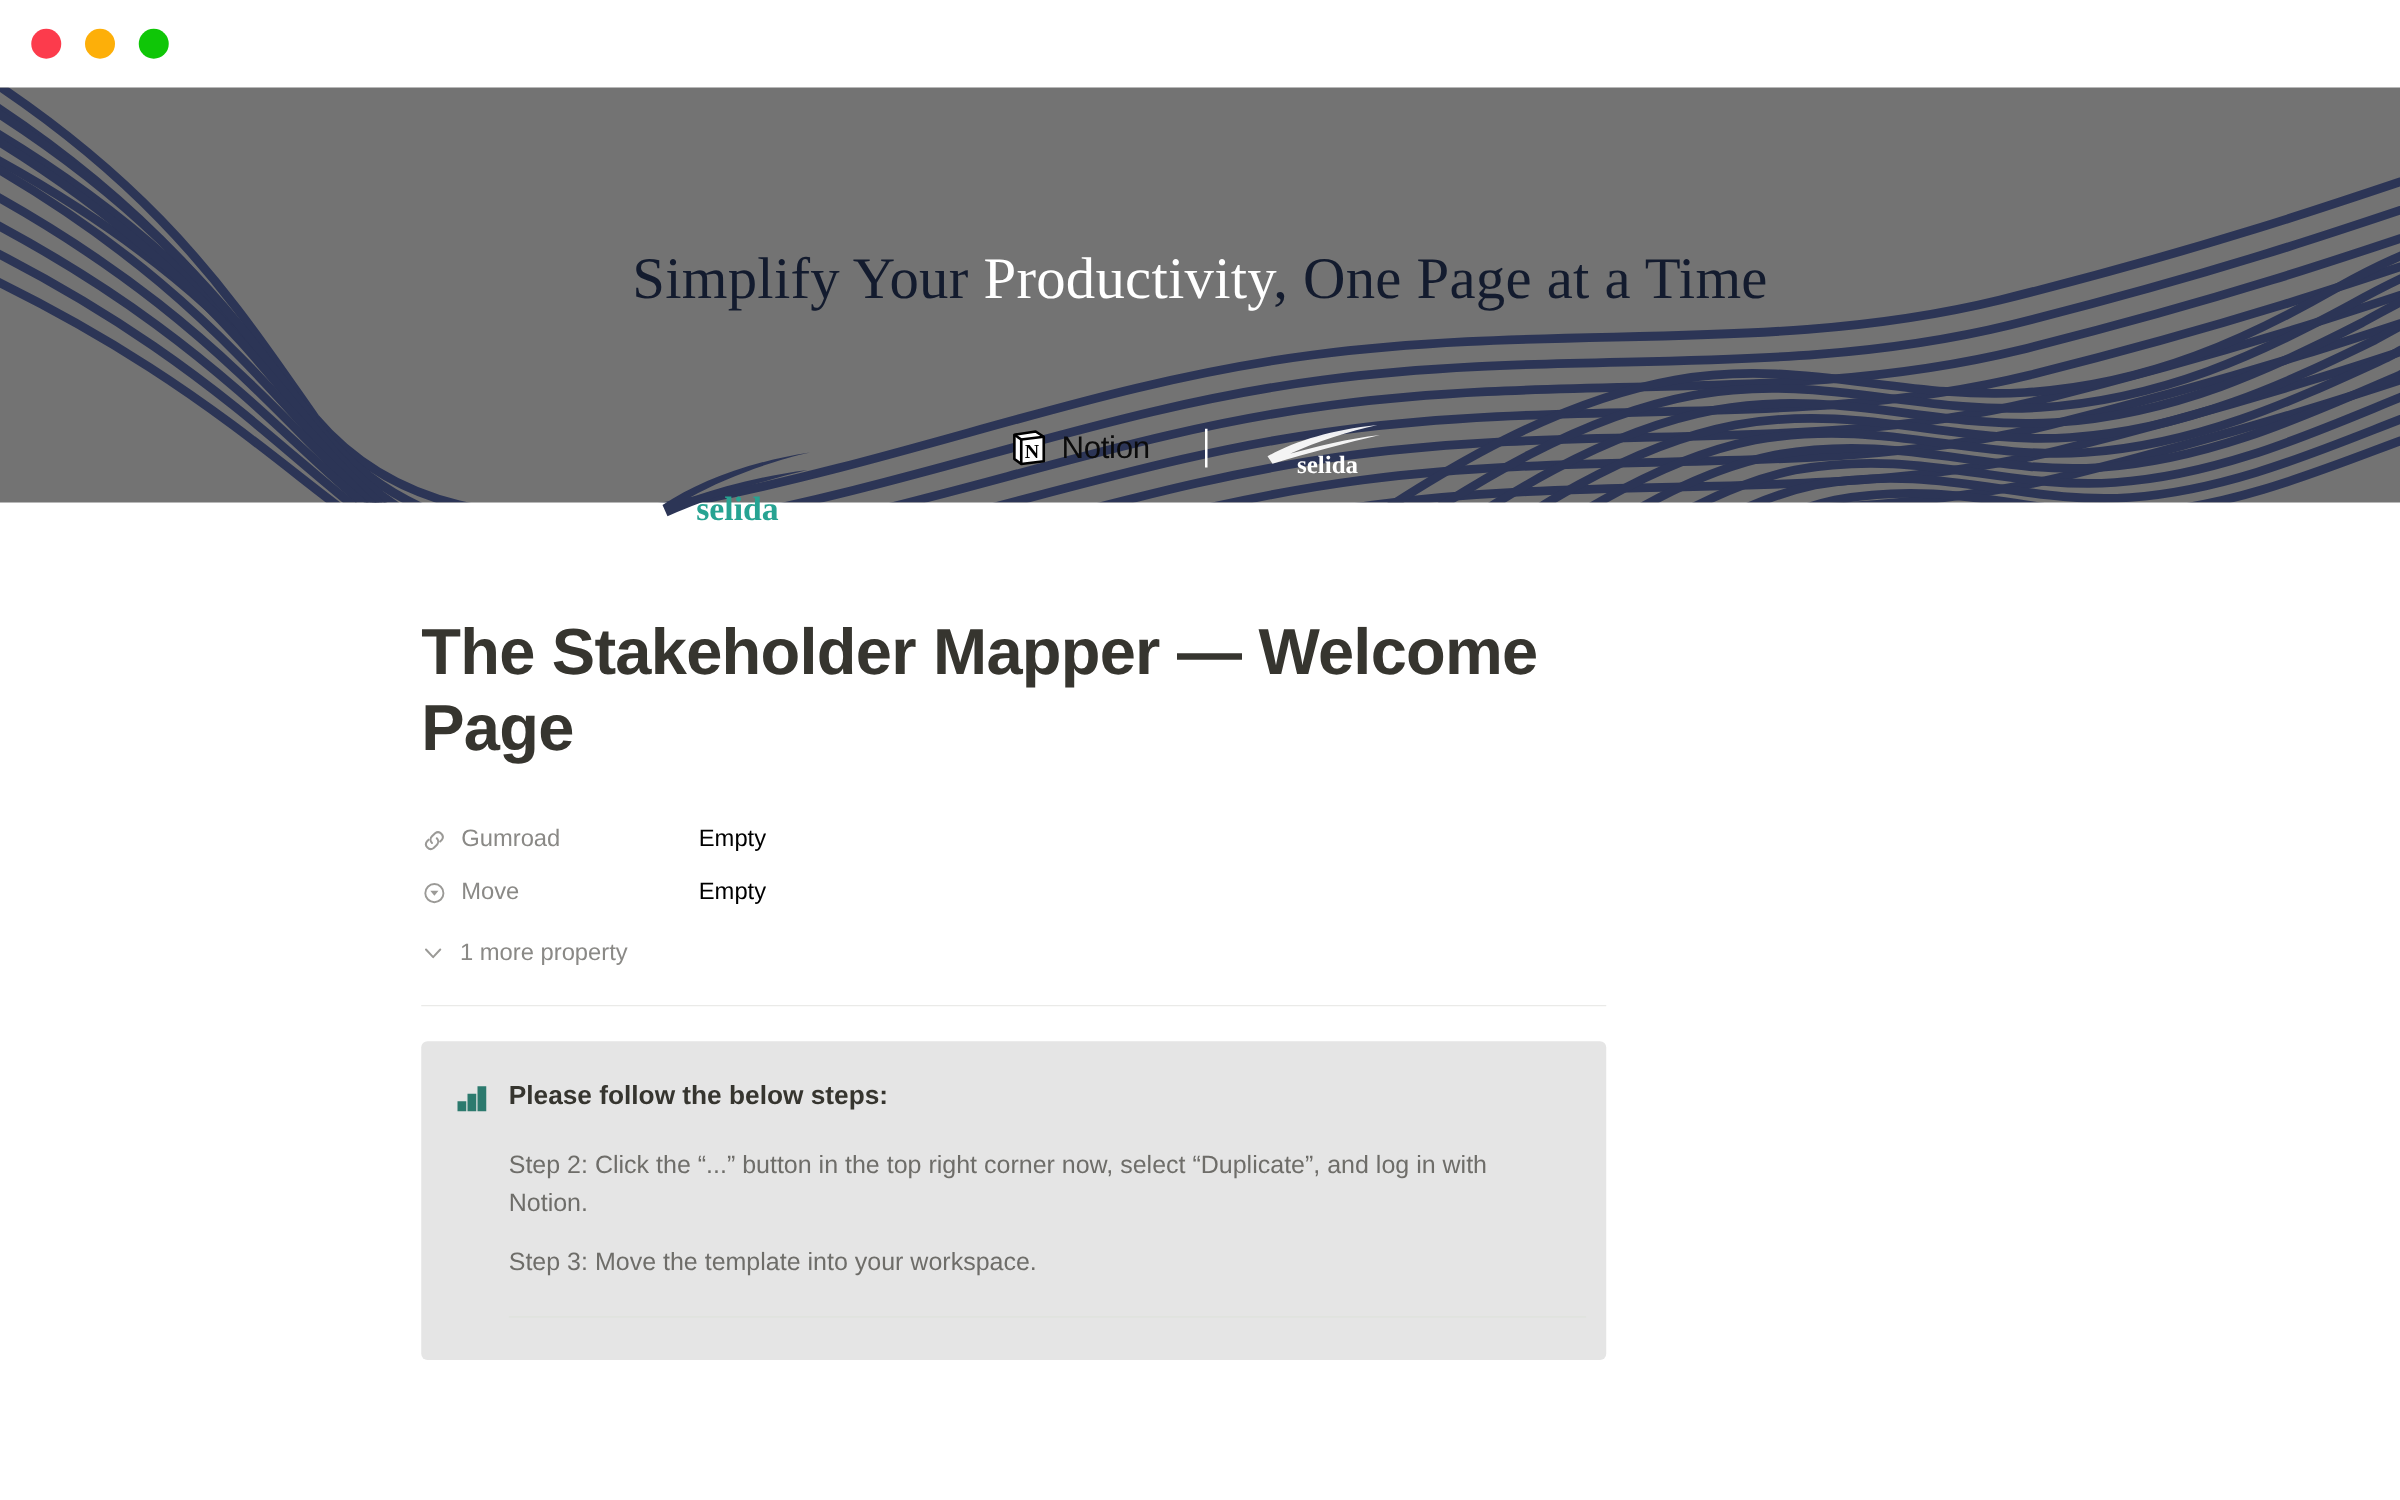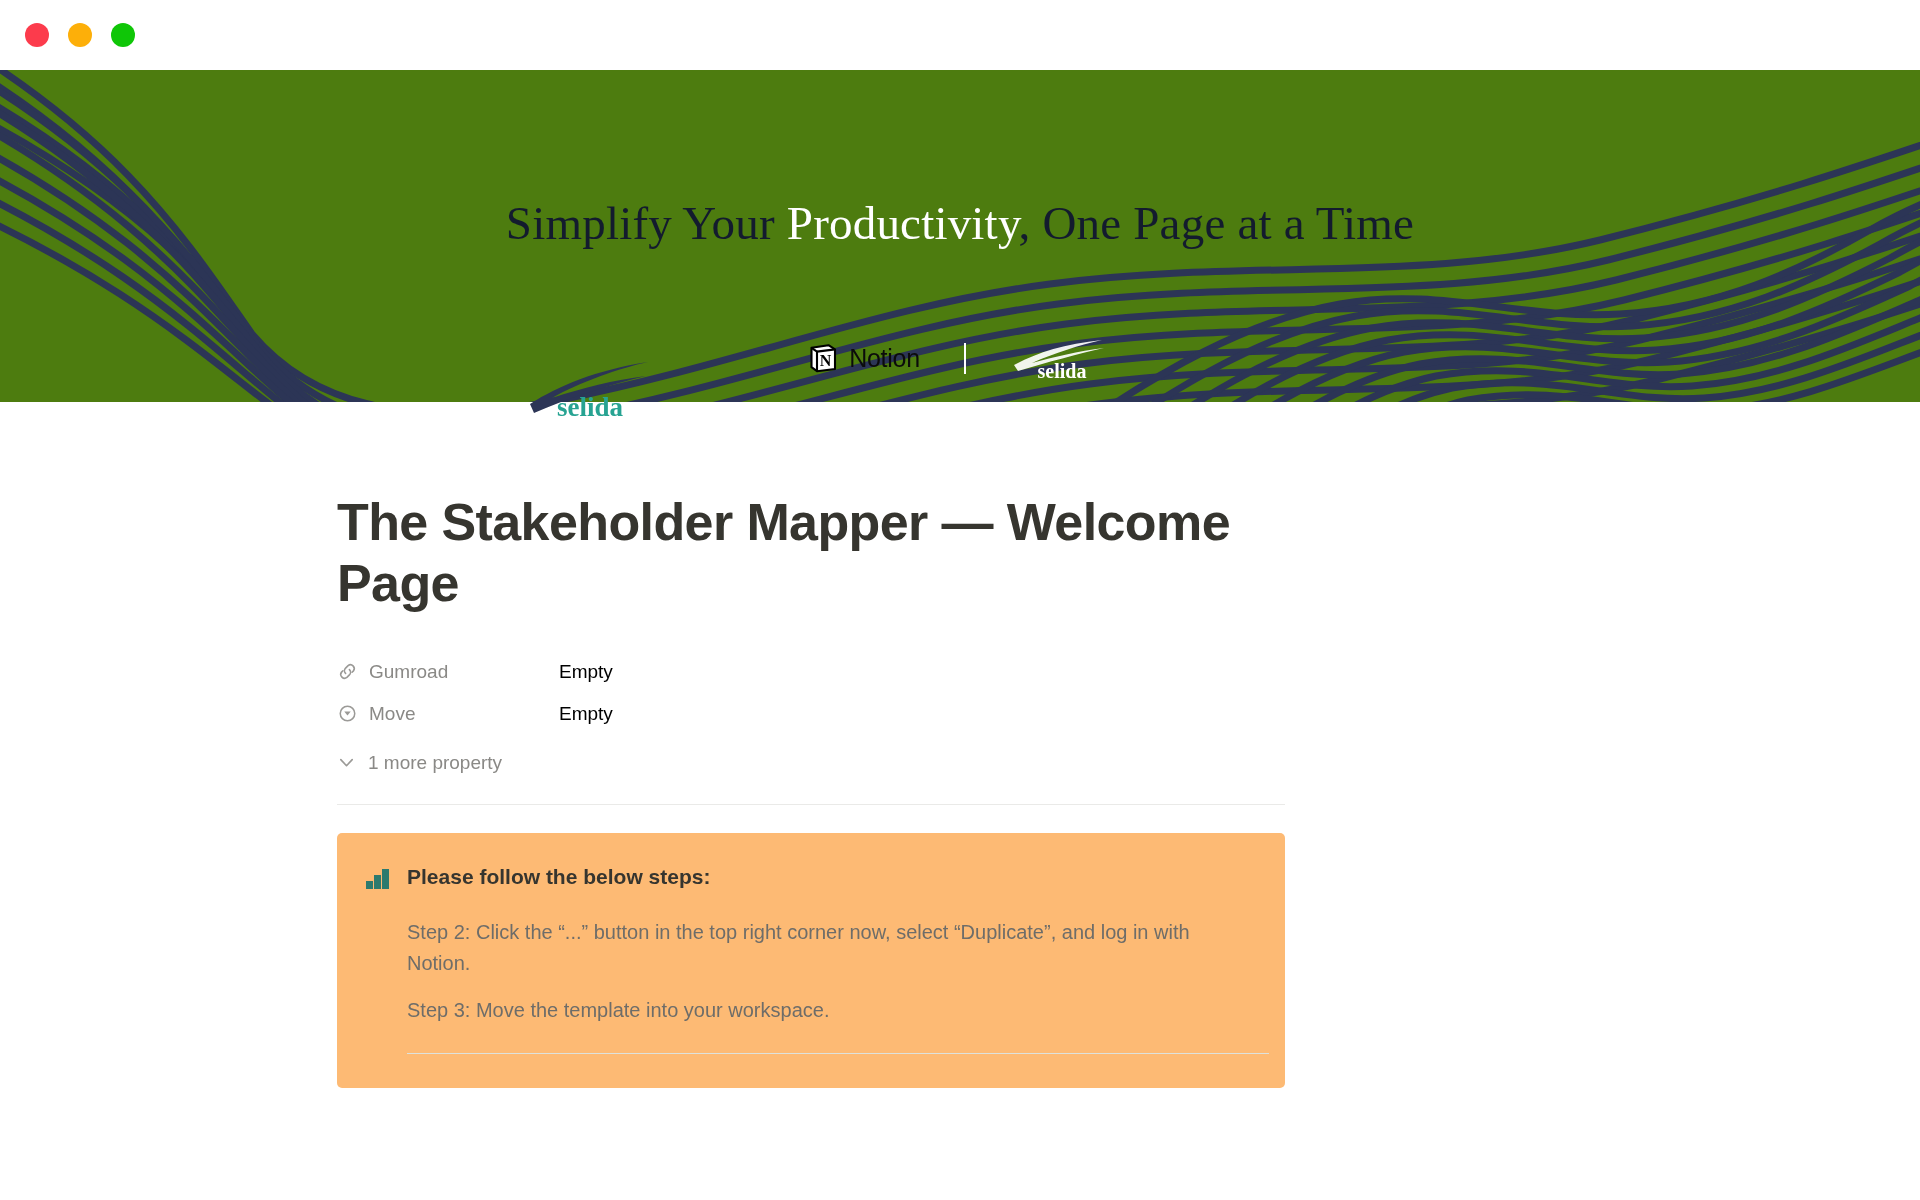--- a/index.html
+++ b/index.html
@@ -28,21 +28,21 @@
   .dot-close { background: #FC3B4C; }
   .dot-min   { background: #FDAF09; }
   .dot-max   { background: #0FC607; }
 
   
   .cover {
     position: absolute;
     top: 70px; left: 0;
     width: 1920px;
     height: 332px;
-    background: #4d7c0f;
+    background: #737373;
     overflow: hidden;
   }
   .cover-waves { position: absolute; inset: 0; width: 1920px; height: 332px; }
 
   .cover-headline {
     position: absolute;
     top: 0; left: 0;
     width: 1920px;
     text-align: center;
     padding-top: 126px;
@@ -111,21 +111,21 @@
 
   
   .props { margin-top: 36px; }
   .prop-row {
     display: flex;
     align-items: center;
     height: 42px;
   }
   .prop-label {
     display: flex;
-    align-items: flex-start;
+    align-items: flex-end;
     gap: 11px;
     width: 222px;
     color: #8A8986;
     font-size: 19px;
   }
   .prop-icon { width: 21px; height: 21px; flex: none; display: block; }
   .prop-value {
     color: #000000;
     font-size: 19px;
   }
@@ -144,21 +144,21 @@
     margin-top: 22px;
     width: 948px;
     height: 1px;
     background: #EAEAE8;
   }
 
   
   .callout {
     margin-top: 28px;
     width: 948px;
-    background: #fdba74;
+    background: #e5e5e5;
     border-radius: 5px;
     padding: 30px 34px 34px 28px;
   }
   .callout-head {
     display: flex;
     align-items: flex-start;
     gap: 16px;
   }
   .callout-icon { width: 26px; height: 26px; flex: none; margin-top: 2px; display: block; }
   .callout-title {

